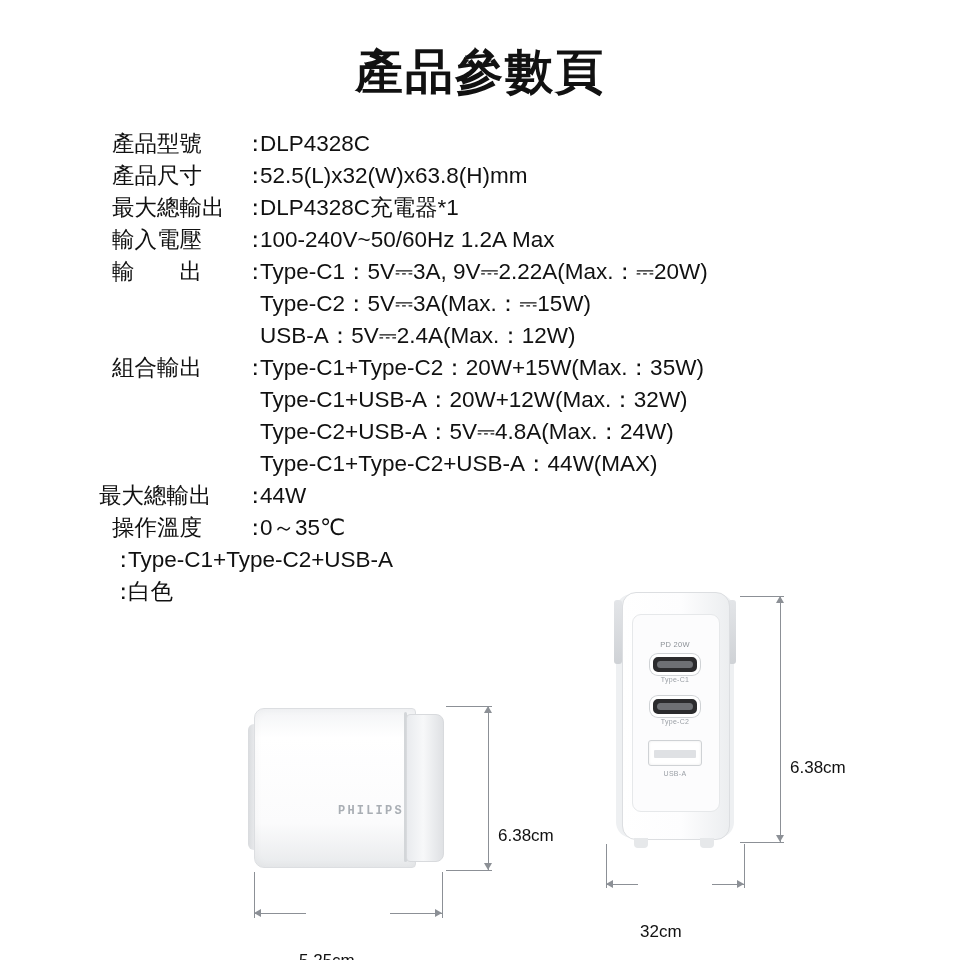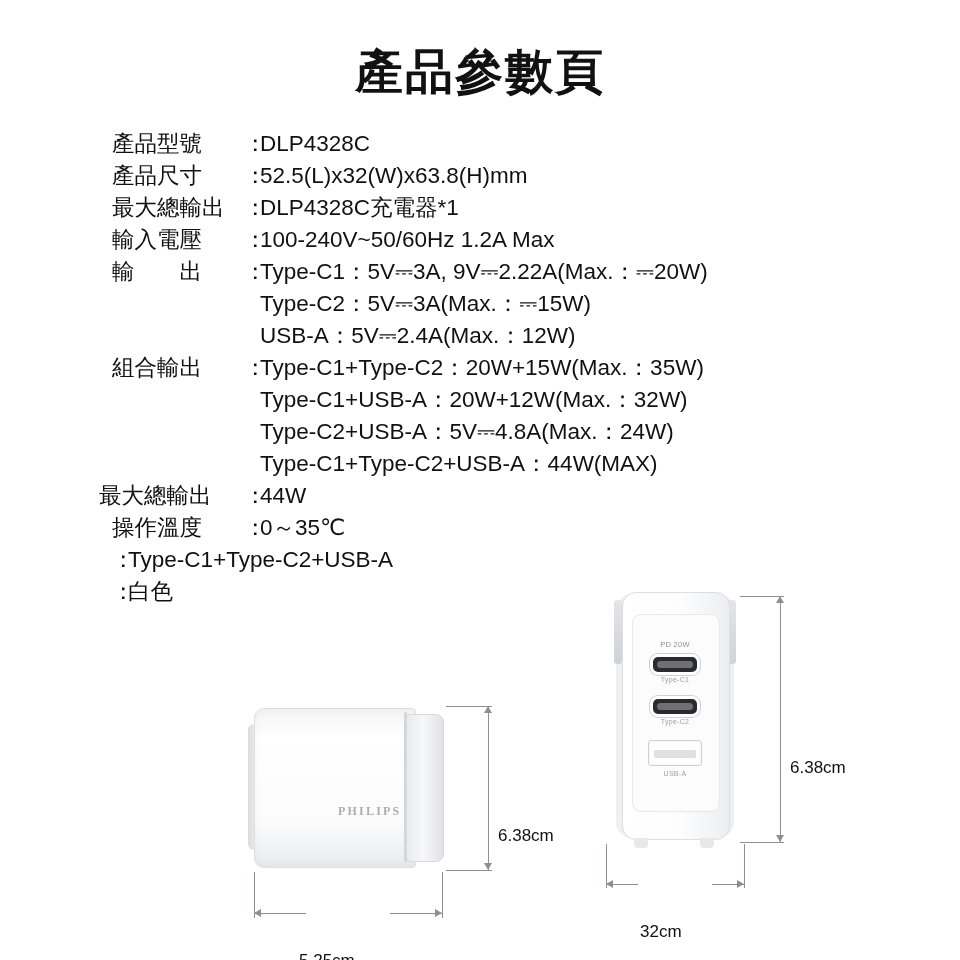--- a/index.html
+++ b/index.html
@@ -126,21 +126,21 @@
     border-radius: 6px 0 0 6px;
   }
   .cs-brand {
     position: absolute;
     left: 44px;
     top: 96px;
     font-size: 12px;
     letter-spacing: 2.2px;
     color: #a9aeb4;
     font-weight: 600;
-    font-family: Liberation Serif, serif;
+    font-family: Liberation Mono, monospace;
     padding-left: 40px;
   }
 
   
   .charger-front {
     position: absolute;
     left: 614px;
     top: 12px;
     width: 122px;
     height: 248px;

